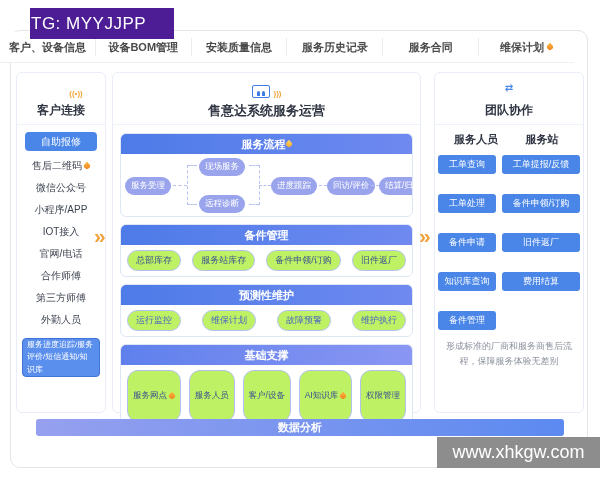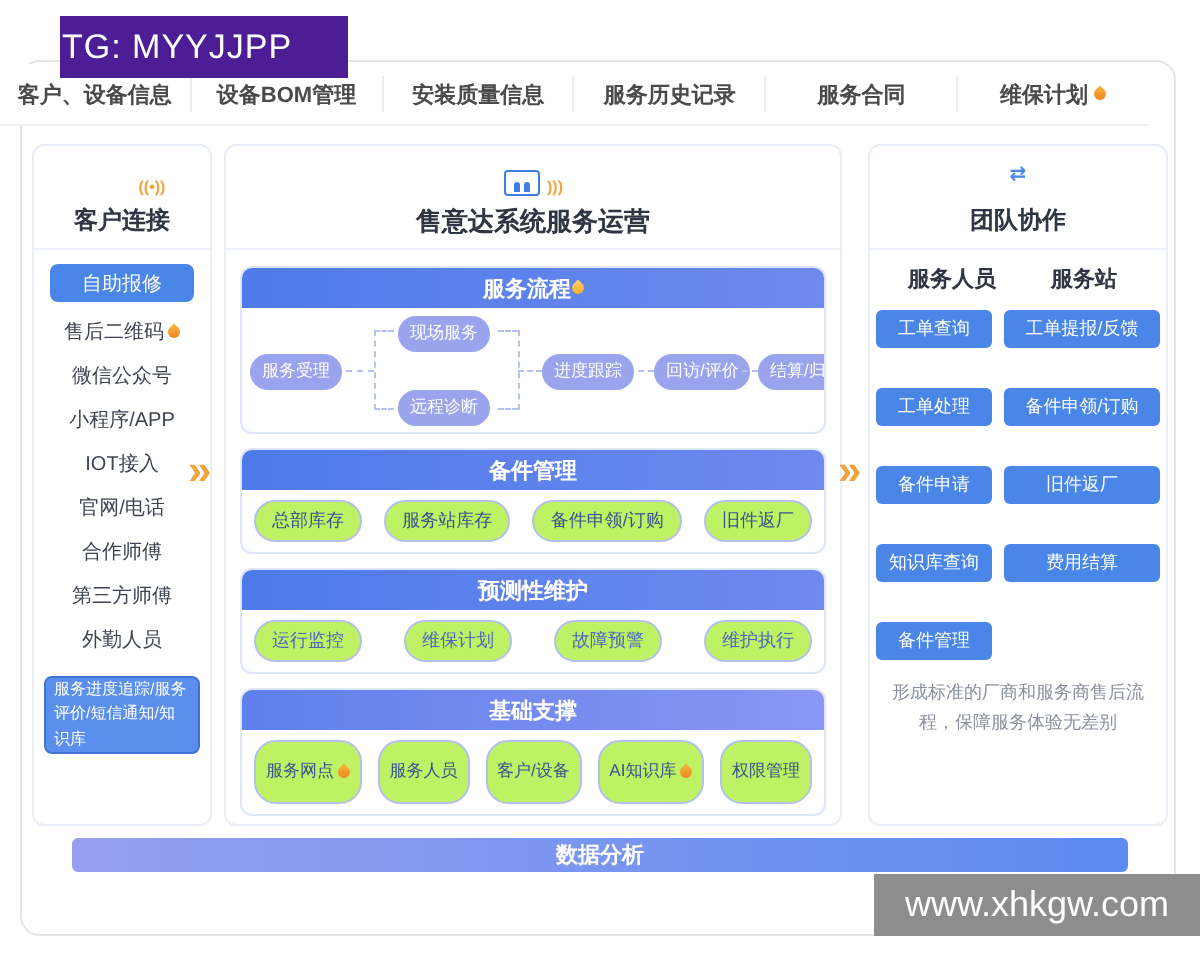--- a/index.html
+++ b/index.html
@@ -66,21 +66,21 @@
   .flow-body { position:relative; height:62px; }
   .flow-pill { position:absolute; background:#99a4ec; color:#fff; font-size:8.5px;
     padding:3px 6px; border-radius:10px; white-space:nowrap; cursor:pointer; }
   .dash-h { position:absolute; border-top:1px dashed #b7c0f2; height:0; }
   .dash-v { position:absolute; border-left:1px dashed #b7c0f2; width:0; }
 
   .pill-row { display:flex; justify-content:space-between; align-items:center; padding:5px 6px; }
   .pill { border:1px solid #b3c0ee; border-radius:11px; color:#3a518f; font-size:9px;
     padding:3px 8px; white-space:nowrap; background:#bef264; display:flex; align-items:center; gap:2px; cursor:pointer; }
   .section.maintenance .pill { color:#4a66c0; }
-  .section.foundation .pill { font-size:8.5px; padding:9px 5px; }
+  .section.foundation .pill { font-size:8.5px; padding:19px 5px; }
 
   
   .team-cols { display:flex; padding:7px 8px 0; }
   .col-head { flex:1; text-align:center; font-weight:bold; font-size:11px; color:#2f3542; }
   .btn-grid { display:grid; grid-template-columns:58px 78px; gap:20px 6px; justify-content:center; padding:8px 0 0; }
   .blue-btn { height:19px; background:#4a86e8; color:#fff; font-size:9px; display:flex;
     align-items:center; justify-content:center; border-radius:3px; white-space:nowrap; cursor:pointer; }
   .note { font-size:9px; color:#8b919c; padding:9px 10px 0; line-height:1.7; text-align:center; }
   .finance { margin:8px 9px 0; border:1px solid #e2e8f6; border-radius:4px; overflow:hidden; }
   .finance-head { height:20px; background:#4a86e8; color:#fff; font-size:11px; font-weight:bold;

